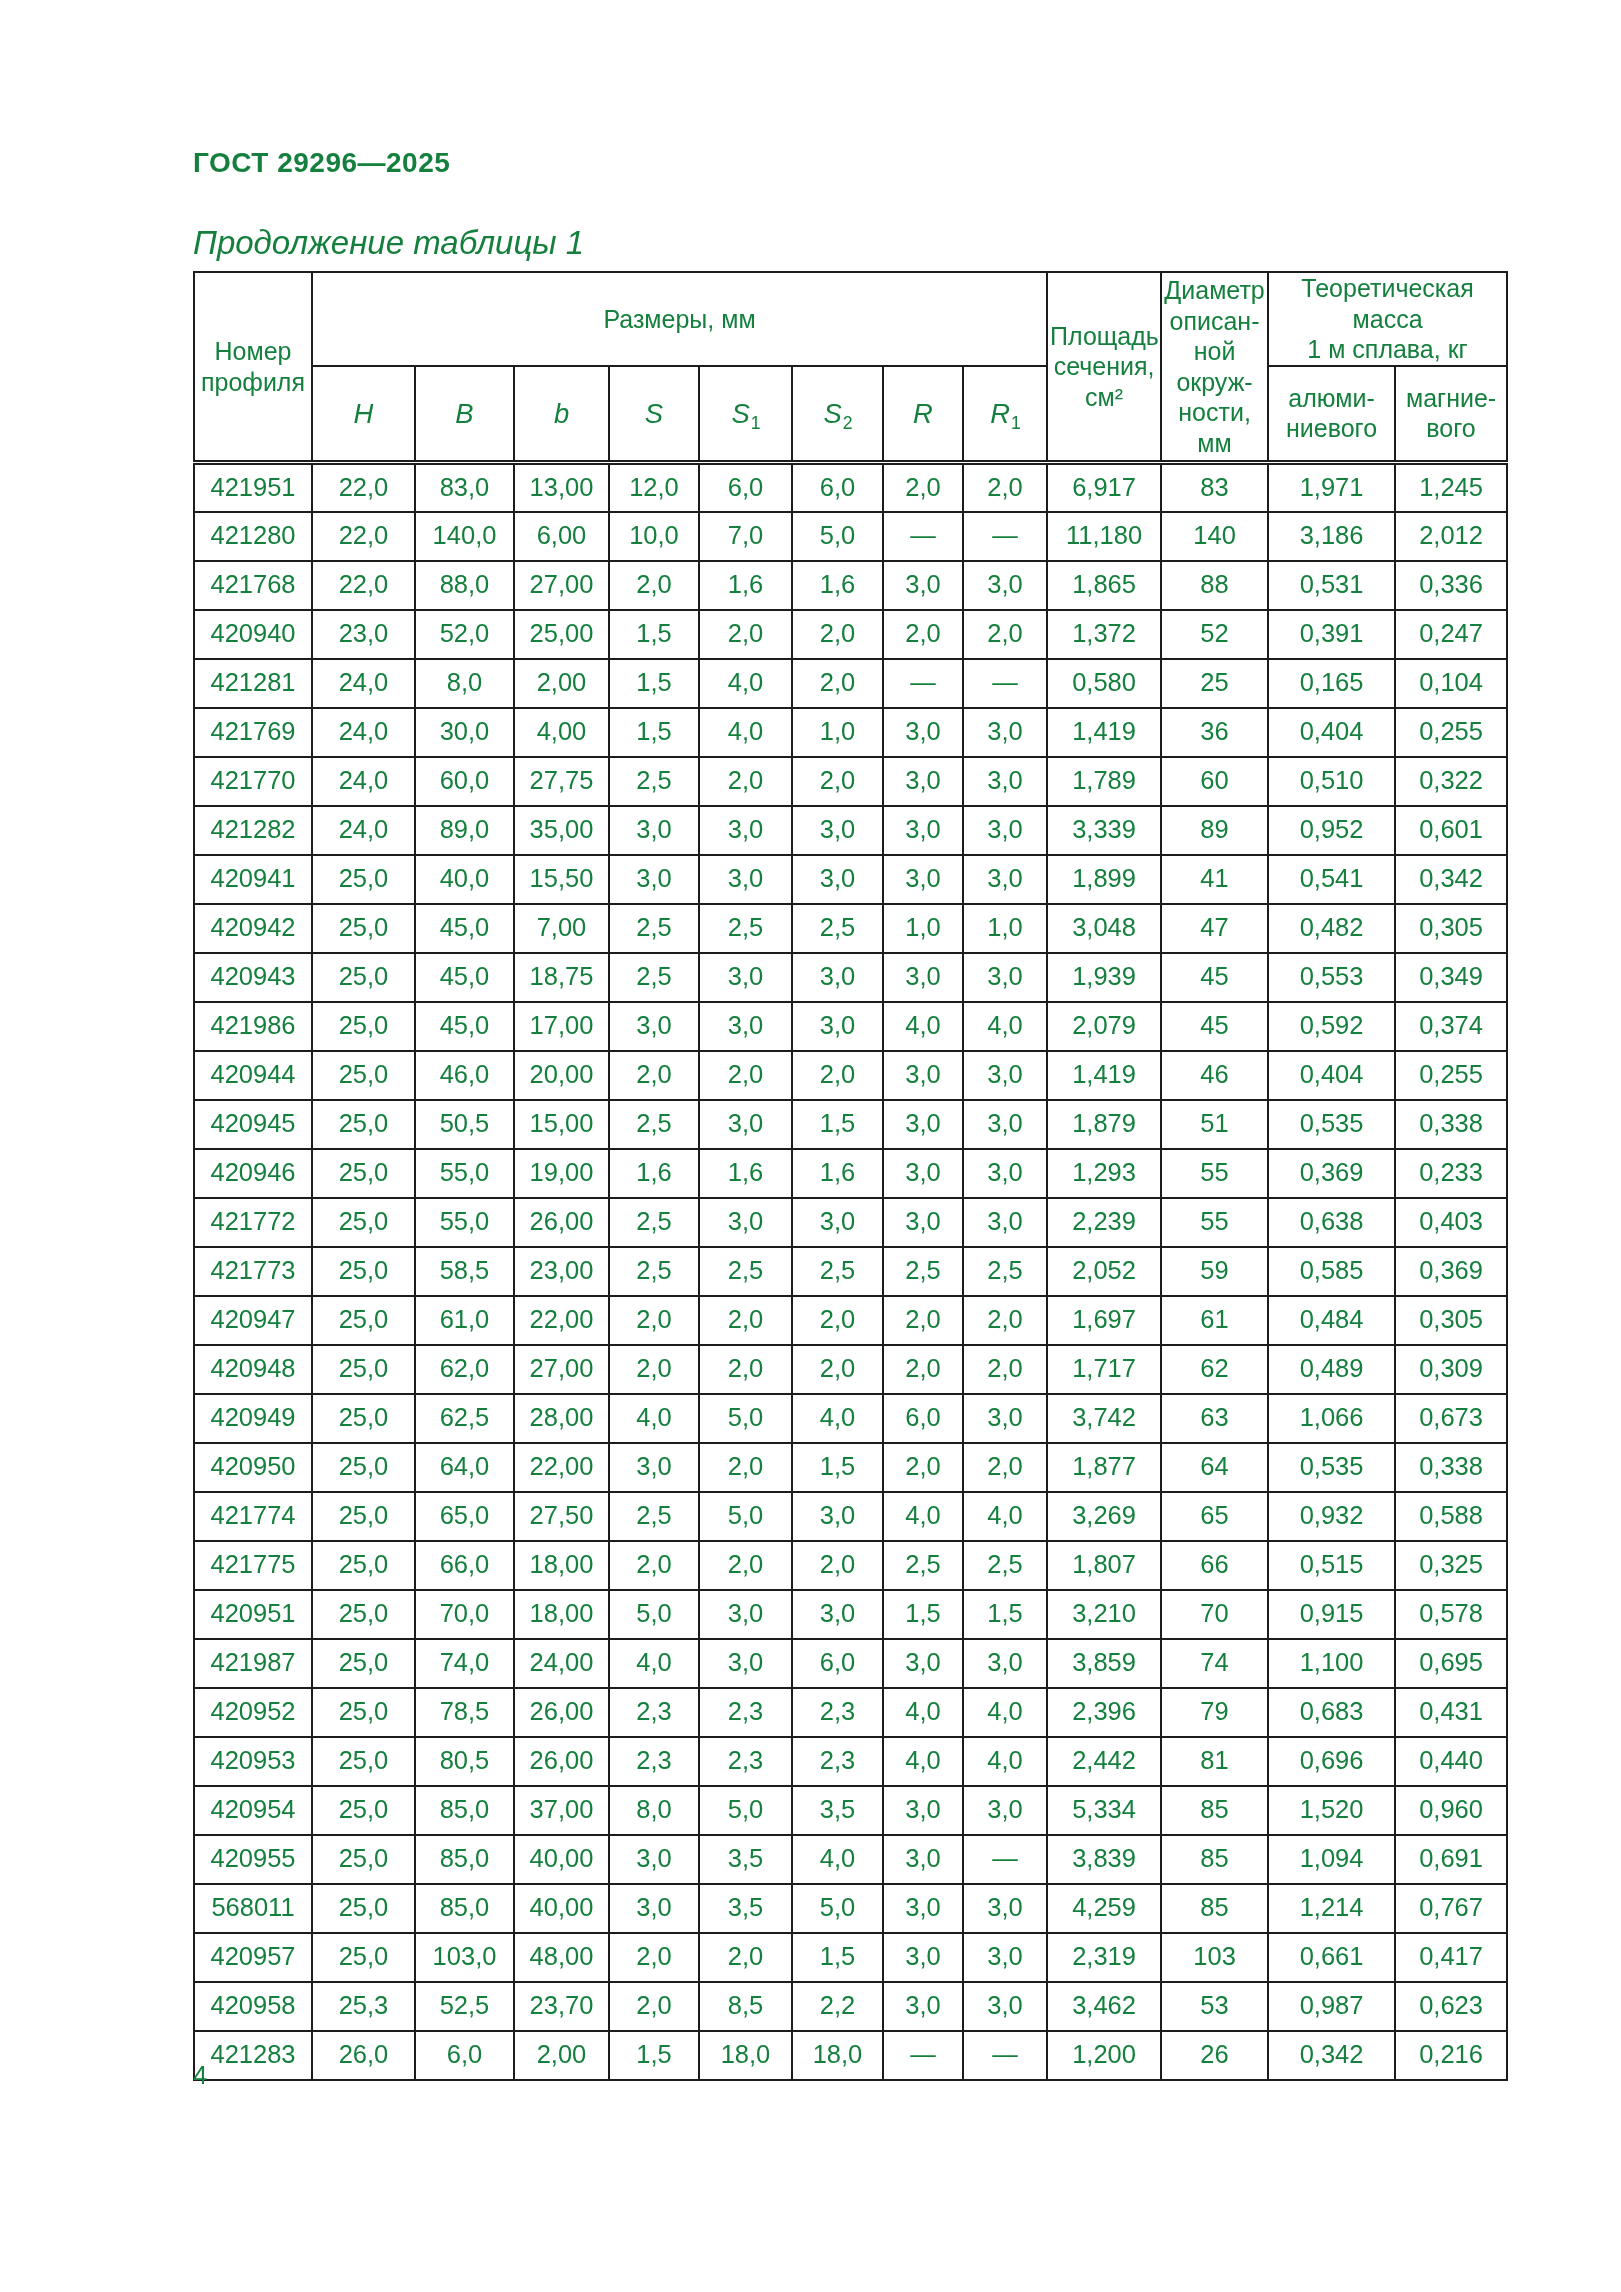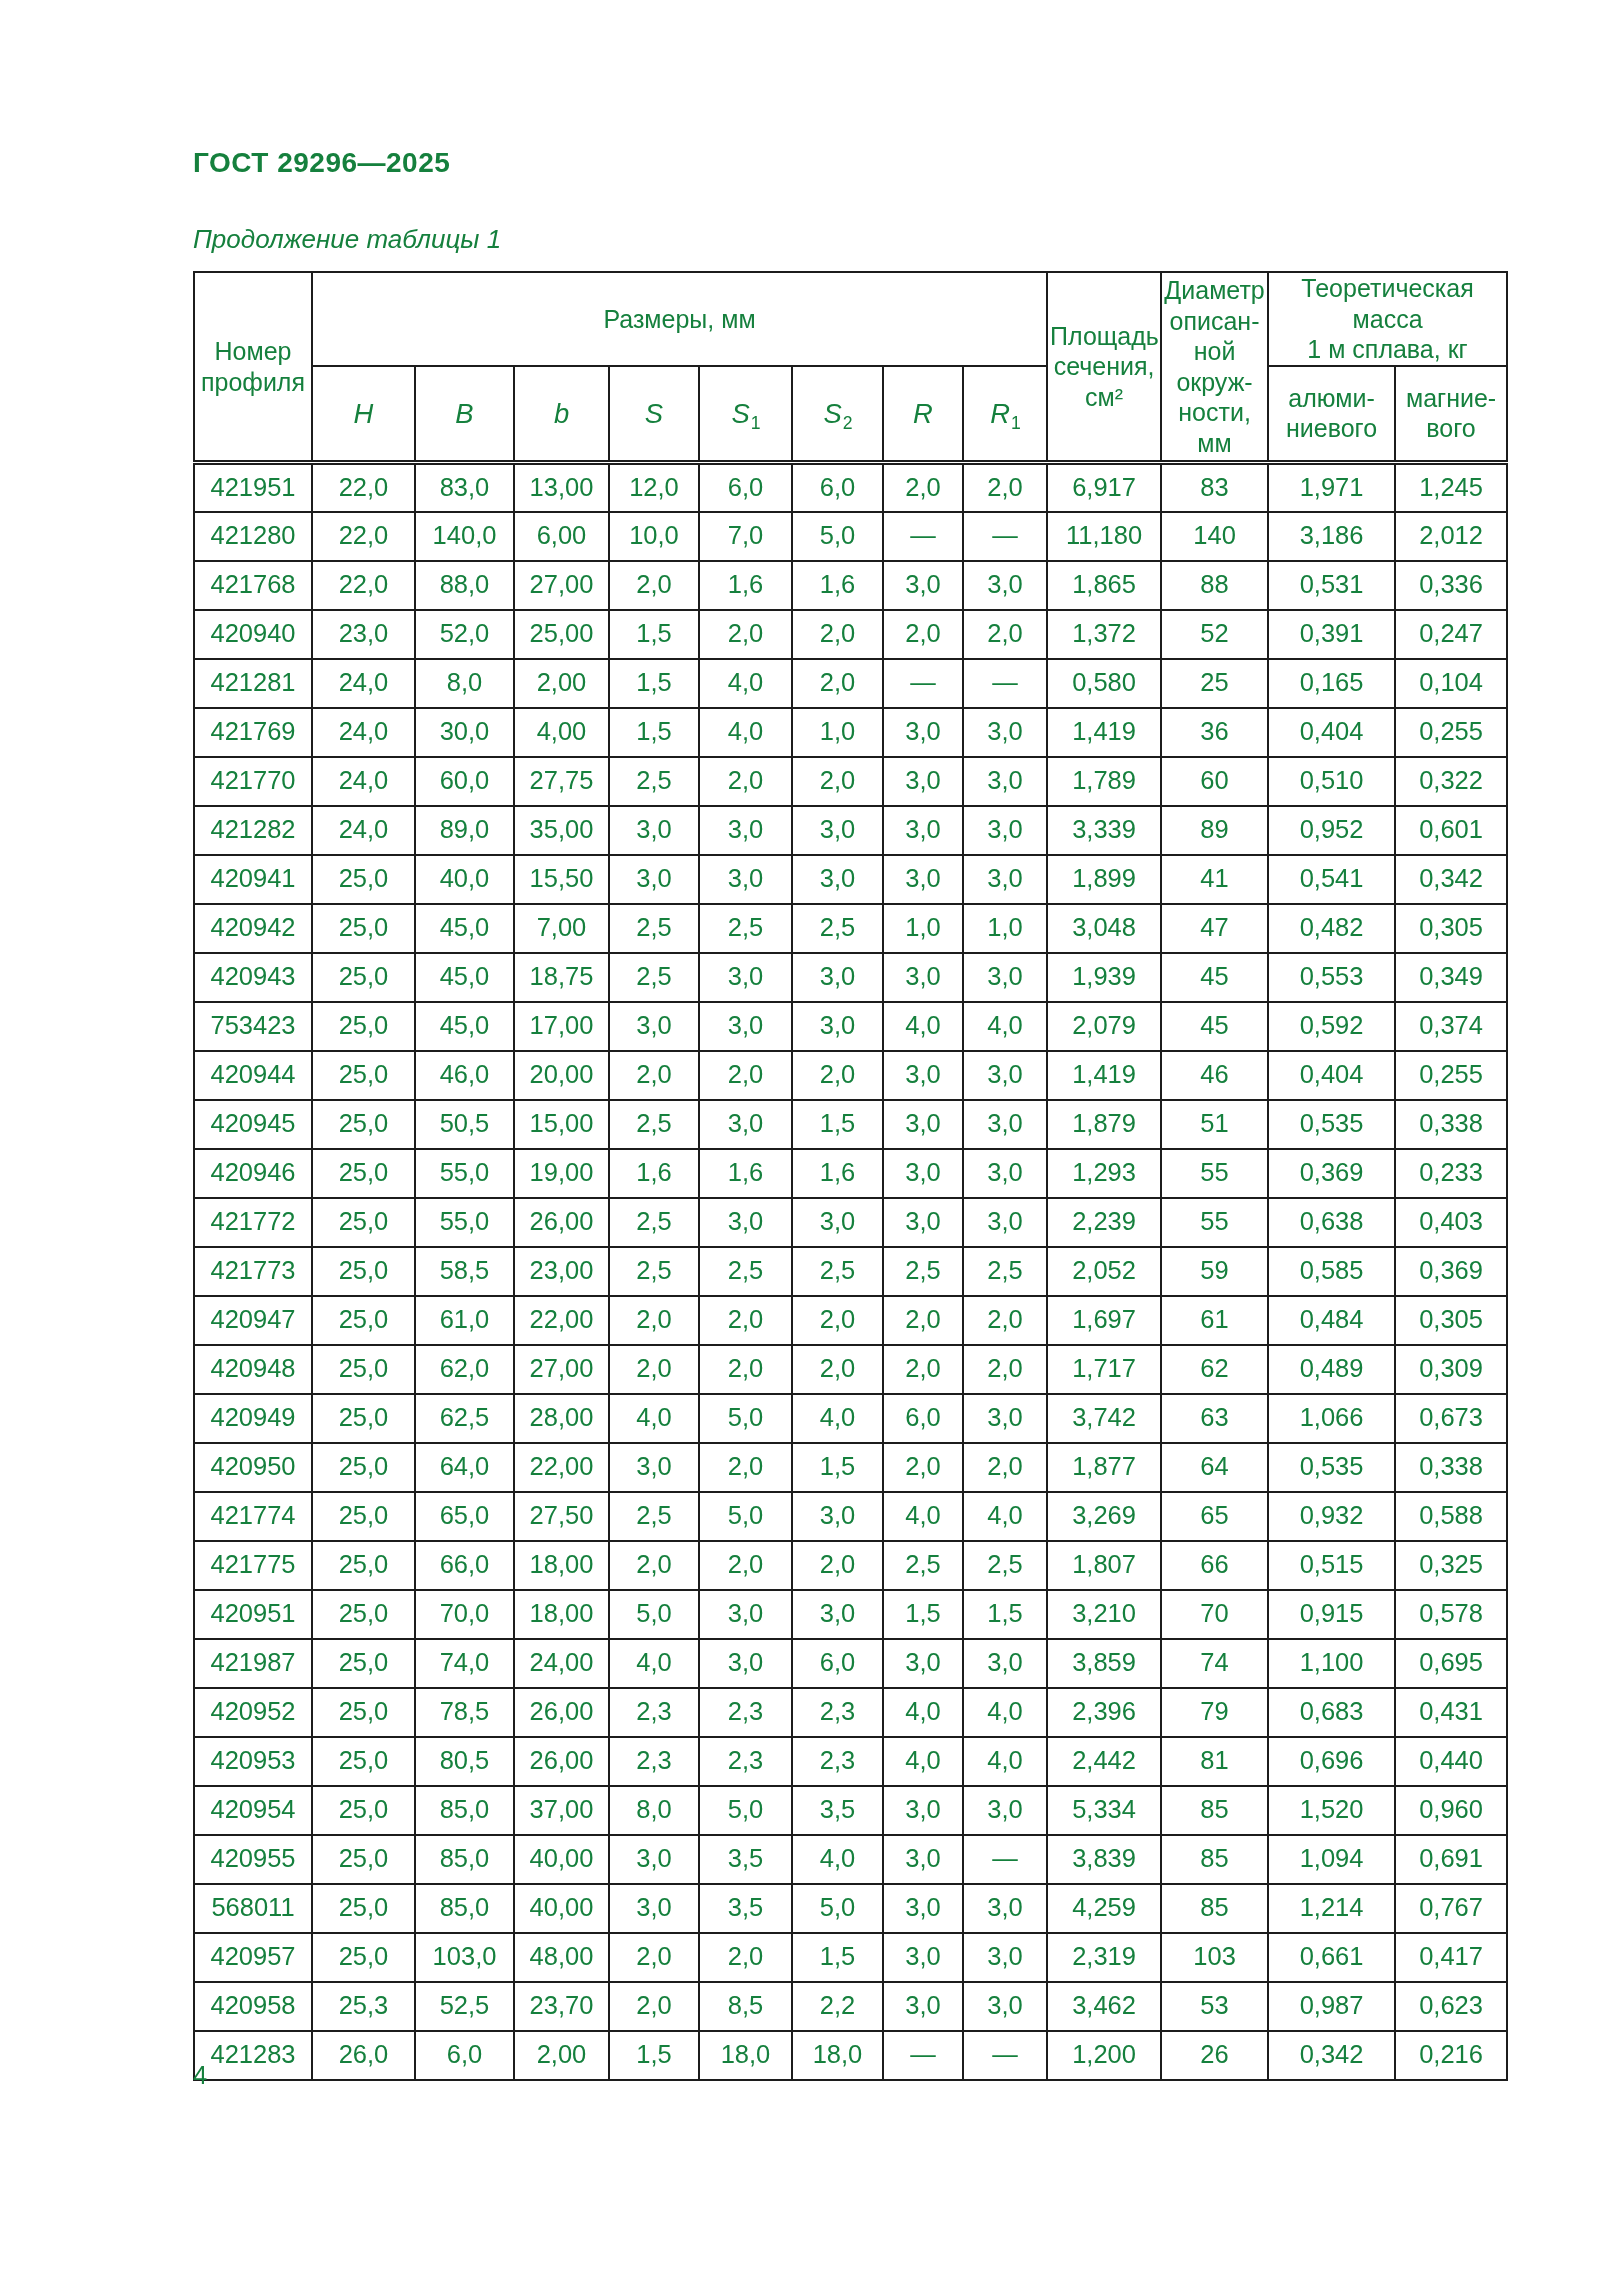--- a/index.html
+++ b/index.html
@@ -22,21 +22,21 @@
     top: 147px;
     font-size: 28px;
     font-weight: bold;
     letter-spacing: 0.5px;
     white-space: nowrap;
   }
   .table-caption {
     position: absolute;
     left: 193px;
     top: 224px;
-    font-size: 26px;
+    font-size: 33px;
     font-style: italic;
     white-space: nowrap;
   }
   table.profile-table {
     position: absolute;
     left: 193px;
     top: 271px;
     width: 1313px;
     border-collapse: collapse;
     table-layout: fixed;
@@ -302,21 +302,21 @@
     <td>3,0</td>
     <td>3,0</td>
     <td>3,0</td>
     <td>3,0</td>
     <td>1,939</td>
     <td>45</td>
     <td>0,553</td>
     <td>0,349</td>
   </tr>
         <tr>
-    <td>753423</td>
+    <td>421986</td>
     <td>25,0</td>
     <td>45,0</td>
     <td>17,00</td>
     <td>3,0</td>
     <td>3,0</td>
     <td>3,0</td>
     <td>4,0</td>
     <td>4,0</td>
     <td>2,079</td>
     <td>45</td>

